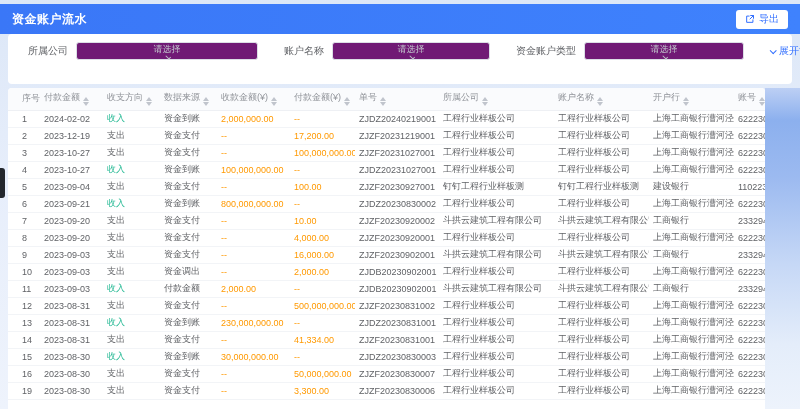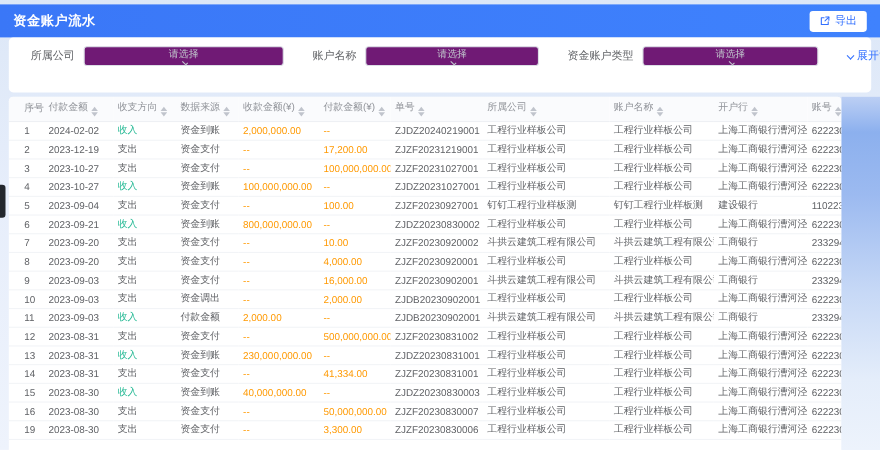--- a/index.html
+++ b/index.html
@@ -361,21 +361,21 @@
           <td>工程行业样板公司</td>
           <td>工程行业样板公司</td>
           <td>上海工商银行漕河泾支行</td>
           <td>622230111</td>
         </tr>
         <tr>
           <td>15</td>
           <td>2023-08-30</td>
           <td class="dir-in">收入</td>
           <td>资金到账</td>
-          <td class="amt">40,000,000.00</td>
+          <td class="amt">30,000,000.00</td>
           <td class="amt">--</td>
           <td>ZJDZ20230830003</td>
           <td>工程行业样板公司</td>
           <td>工程行业样板公司</td>
           <td>上海工商银行漕河泾支行</td>
           <td>622230111</td>
         </tr>
         <tr>
           <td>16</td>
           <td>2023-08-30</td>

